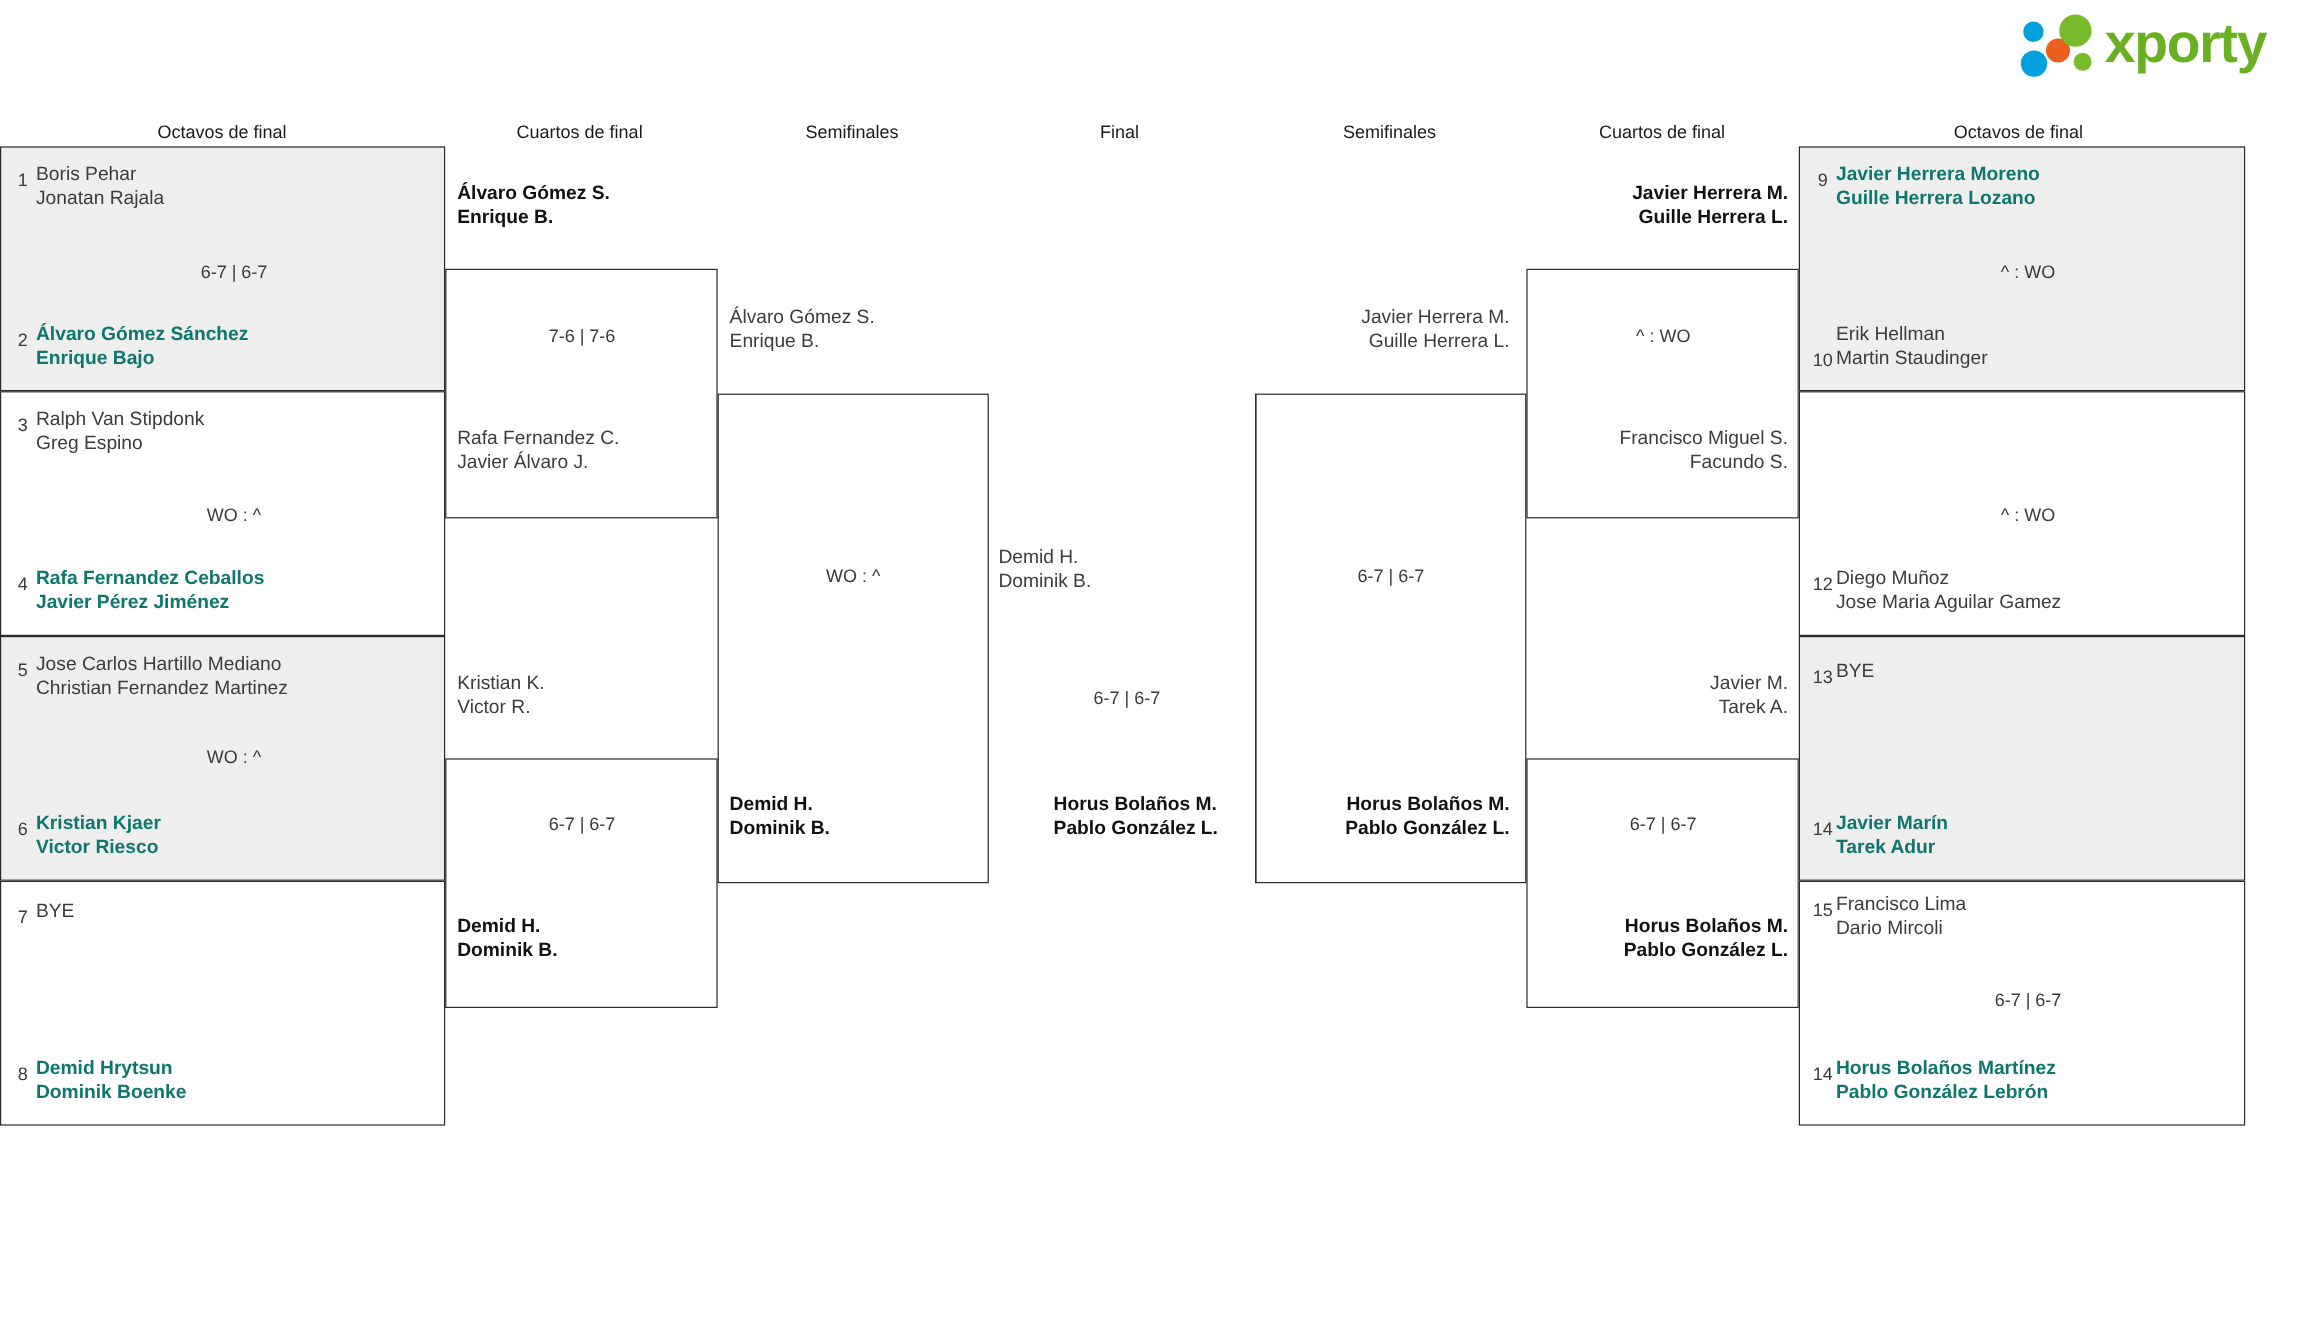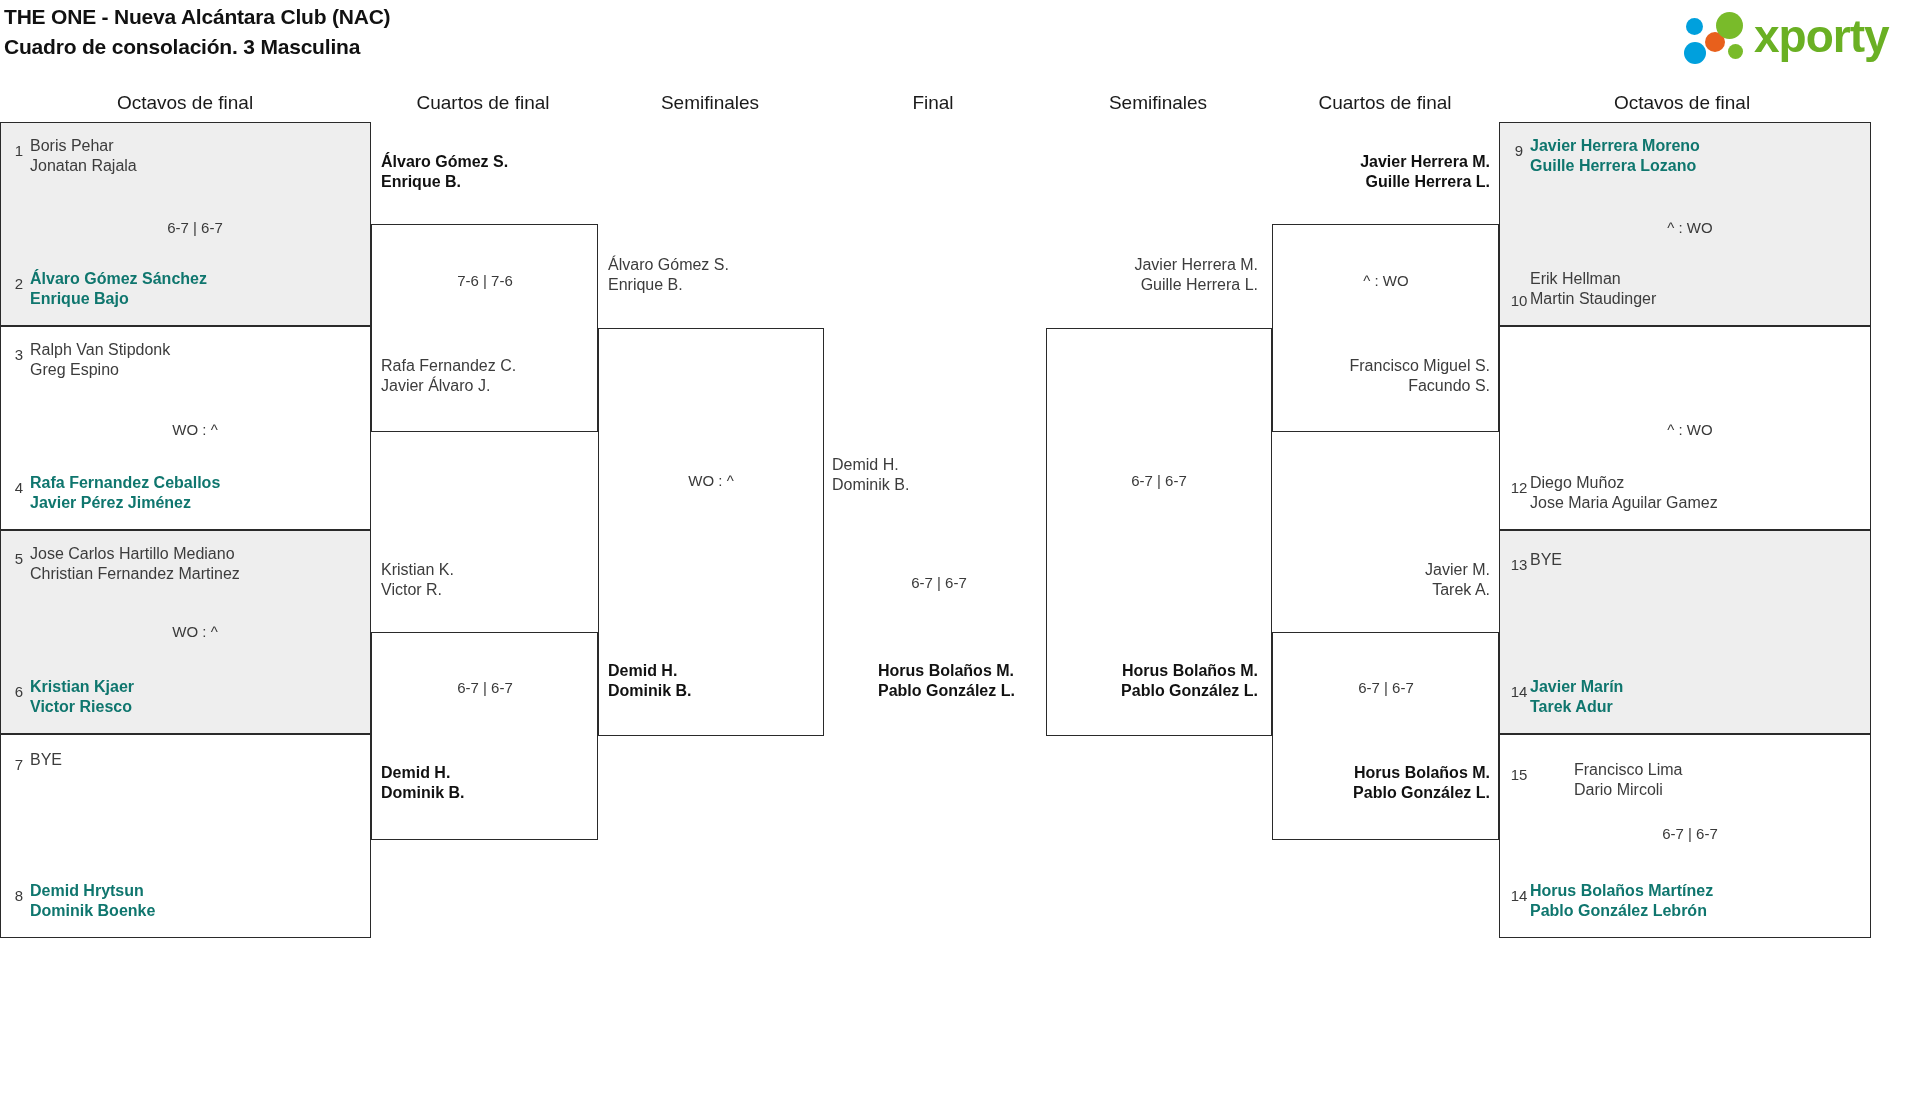--- a/index.html
+++ b/index.html
@@ -15,21 +15,21 @@
   
   .title-block { position: absolute; left: 4px; top: 2px; }
   .title-line { font-size: 21px; font-weight: 700; line-height: 30px; letter-spacing: -0.2px; color: #111; }
 
   .logo { position: absolute; right: 8px; top: 6px; width: 230px; height: 60px; }
   .logo-text { position: absolute; left: 72px; top: 4px; font-size: 46px; font-weight: 700; color: #6ab023; letter-spacing: -1px; line-height: 52px; }
   .dot { position: absolute; border-radius: 50%; }
 
   
   .round-hdr {
-    position: absolute; top: 92px; font-size: 19px; font-weight: 400;
+    position: absolute; top: 102px; font-size: 15px; font-weight: 400;
     color: #1a1a1a; text-align: center; white-space: nowrap;
   }
 
   
   .obox { position: absolute; border: 1.3px solid #2a2a2a; background: #fff; }
   .obox.shaded { background: #eeeeee; }
 
   .mbox { position: absolute; border: 1.3px solid #2a2a2a; background: transparent; }
 
   
@@ -46,24 +46,20 @@
 
   .score { position: absolute; font-size: 15px; color: #3a3a3a; white-space: nowrap; text-align: center; }
 
   .vline { position: absolute; background: #2a2a2a; width: 1.3px; }
 </style>
 </head>
 <body>
 
 <div id="root">
 
-  <div class="title-block">
-    <div class="title-line">THE ONE - Nueva Alcántara Club (NAC)</div>
-    <div class="title-line">Cuadro de consolación. 3 Masculina</div>
-  </div>
 
   <div class="logo">
     <span class="dot" style="left:4px;  top:12px; width:17px; height:17px; background:#00a0dd;"></span>
     <span class="dot" style="left:23px; top:26px; width:20px; height:20px; background:#e8601c;"></span>
     <span class="dot" style="left:2px;  top:36px; width:22px; height:22px; background:#00a0dd;"></span>
     <span class="dot" style="left:34px; top:6px;  width:27px; height:27px; background:#79bb2a;"></span>
     <span class="dot" style="left:46px; top:38px; width:15px; height:15px; background:#79bb2a;"></span>
     <span class="logo-text">xporty</span>
   </div>
 
@@ -251,21 +247,21 @@
       <span>BYE</span>
     </span>
   </div>
   <div class="entry left" style="left:1508px; top:677px;">
     <span class="seed">14</span>
     <span class="names win">
       <span>Javier Marín</span><br>
       <span>Tarek Adur</span>
     </span>
   </div>
-  <div class="entry left" style="left:1508px; top:760px;gap:44px;">
+  <div class="entry left" style="left:1508px; top:744px;">
     <span class="seed">15</span>
     <span class="names">
       <span>Francisco Lima</span><br>
       <span>Dario Mircoli</span>
     </span>
   </div>
   <div class="entry left" style="left:1508px; top:881px;">
     <span class="seed">14</span>
     <span class="names win">
       <span>Horus Bolaños Martínez</span><br>

